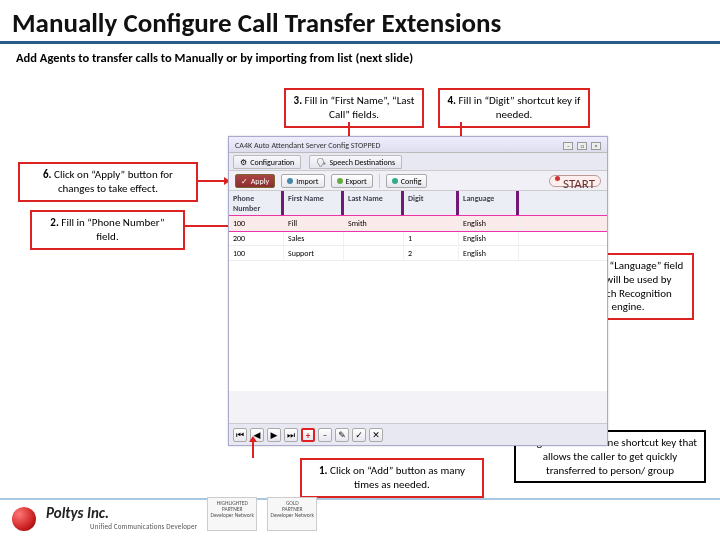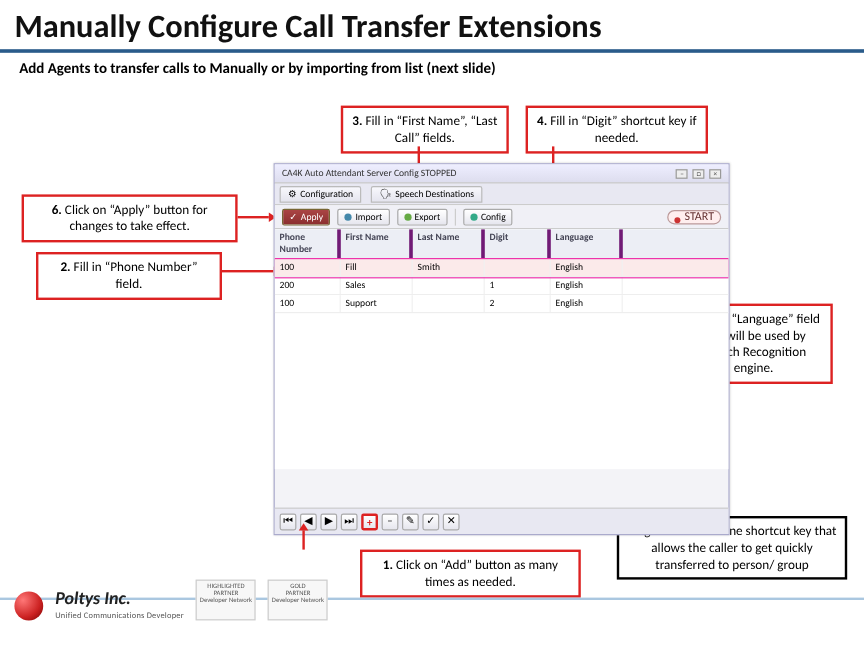--- a/index.html
+++ b/index.html
@@ -89,22 +89,22 @@
     border-radius: 2px;
     font-size: 8px;
     padding: 0 5px;
     display:inline-flex; align-items:center; gap:3px;
     background: linear-gradient(#fff,#e6e6ee);
   }
   .btn.apply { background: linear-gradient(#a44,#8b2f2f); color:#fff; border-color:#763; }
   .btn .dot { width:6px;height:6px;border-radius:50%;display:inline-block;background:#48a; }
   .status-pill {
     margin-left:auto; height:12px; border:1px solid #b99;
-    border-radius:6px; font-size:10px; padding:0 5px;
-    display:inline-flex; align-items:flex-end; gap:3px;
+    border-radius:6px; font-size:13px; padding:0 5px;
+    display:inline-flex; align-items:flex-start; gap:3px;
     background:#fee; color:#633;
   }
   .status-pill .dot{width:5px;height:5px;border-radius:50%;background:#c33;}
   .grid-header, .grid-row {
     display:grid;
     grid-template-columns: 55px 60px 60px 55px 60px;
     font-size: 8px;
   }
   .grid-header { background:#eceef5; border-bottom:1px solid #ccc; }
   .grid-header div { padding: 2px 4px; border-right:3px solid #701a75; color:#445; font-weight:bold;}
@@ -115,29 +115,29 @@
   .ss-bottom {
     position:absolute; left:0; right:0; bottom:0;
     height: 22px;
     background:#e8e8f2;
     border-top:1px solid #ccc;
     display:flex; align-items:center; gap:3px; padding:0 4px;
   }
   .mini { width:14px;height:14px;border:1px solid #aaa;border-radius:2px;background:linear-gradient(#fff,#e6e6ee);font-size:9px;line-height:12px;text-align:center;}
   .mini.add { border:2px solid #d22; color:#d22; font-weight:bold;}
   .footer {
-    position:absolute; left:0; right:0; bottom:17px;
+    position:absolute; left:0; right:0; bottom:3px;
     padding: 0 0 6px 12px;
     border-radius: 15px;
   }
   .logo-row { display:flex; align-items:flex-end; gap:10px; }
   .logo-shape { width:24px;height:24px;border-radius:50%;background:radial-gradient(circle at 30% 30%,#f77,#c22 60%,#700);}
   .logo-text { font-size:11px; }
   .logo-text .name { font-weight:bold; font-style:italic; color:#222; font-size:15px;}
-  .logo-text .sub { font-size:7px;color:#555;letter-spacing:.2px; }
+  .logo-text .sub { font-size:7px;color:#555;letter-spacing:.2px;margin-left:44px; }
   .badge {
     width:50px;height:34px;border:1px solid #ccc;font-size:5.5px;line-height:1.1;
     padding:2px;text-align:center;color:#555;background:#f7f7f7;
   }
   .foot-rule{position:absolute;left:0;right:0;bottom:40px;border-top:2px solid #aac7e0;}
   .arrow {
     position:absolute; background:#d22;
   }
   .arrow.h { height:2px; }
   .arrow.v { width:2px; }

